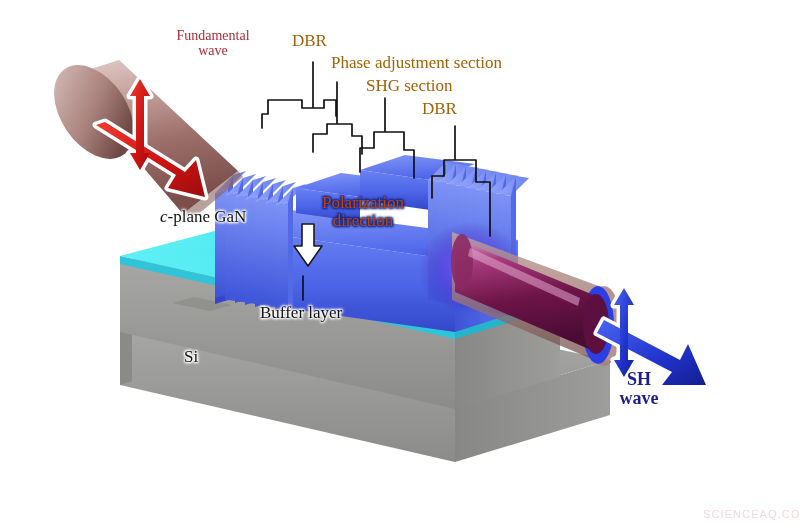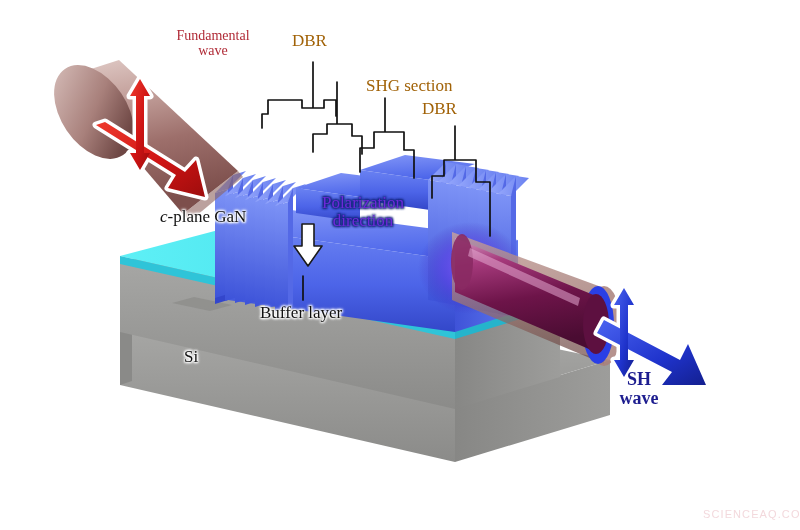--- a/index.html
+++ b/index.html
@@ -9,21 +9,21 @@
     font-family:"Liberation Serif","DejaVu Serif",serif;
   }
   #stage{position:absolute;inset:0;width:800px;height:530px;background:#ffffff;}
   #svgroot{position:absolute;left:0;top:0;width:800px;height:530px;}
 
   .lbl{position:absolute;white-space:nowrap;line-height:1.08;}
   .lbl-black{color:#a16207;font-size:17px;
      text-shadow:0 0 2px #fff,0 0 2px #fff,1px 0 2px #fff,-1px 0 2px #fff,0 1px 2px #fff,0 -1px 2px #fff;}
   .lbl-red{color:#b02a36;font-size:14px;text-align:center;}
   .lbl-blue{color:#1d1d8f;font-size:18px;text-align:center;font-weight:600;}
-  .lbl-white{color:#6d28d9;font-size:17px;text-align:center;
+  .lbl-white{color:#c2410c;font-size:17px;text-align:center;
      text-shadow:0 0 3px #1b2f8a,1px 1px 2px #14237a,-1px 1px 2px #14237a,1px -1px 2px #14237a,-1px -1px 2px #14237a;}
   .lbl-onlight{color:#111111;font-size:17px;
      text-shadow:0 0 3px #fff,0 0 4px #fff,1px 1px 2px #fff,-1px -1px 2px #fff,1px -1px 2px #fff,-1px 1px 2px #fff;}
   .ital{font-style:italic;}
   .wm{position:absolute;color:#f3d9dd;font-size:11px;letter-spacing:1.1px;
       font-family:"Liberation Sans","DejaVu Sans",sans-serif;}
 </style>
 </head>
 <body>
 
@@ -298,20 +298,21 @@
     </g>
   </svg>
 
   <div class="lbl lbl-red" style="left:152px;top:28px;width:122px;">
     <span>Fundamental</span><br>
     <span>wave</span>
   </div>
 
   <div class="lbl lbl-black" style="left:292px;top:32px;">DBR</div>
 
+  <div class="lbl lbl-black" style="left:331px;top:54px;">Phase adjustment section</div>
 
   <div class="lbl lbl-black" style="left:366px;top:77px;">SHG section</div>
 
   <div class="lbl lbl-black" style="left:422px;top:100px;">DBR</div>
 
   <div class="lbl lbl-onlight" style="left:160px;top:208px;"><span class="ital">c</span><span>-plane GaN</span></div>
 
   <div class="lbl lbl-white" style="left:303px;top:194px;width:120px;">
     <span>Polarization</span><br>
     <span>direction</span>

